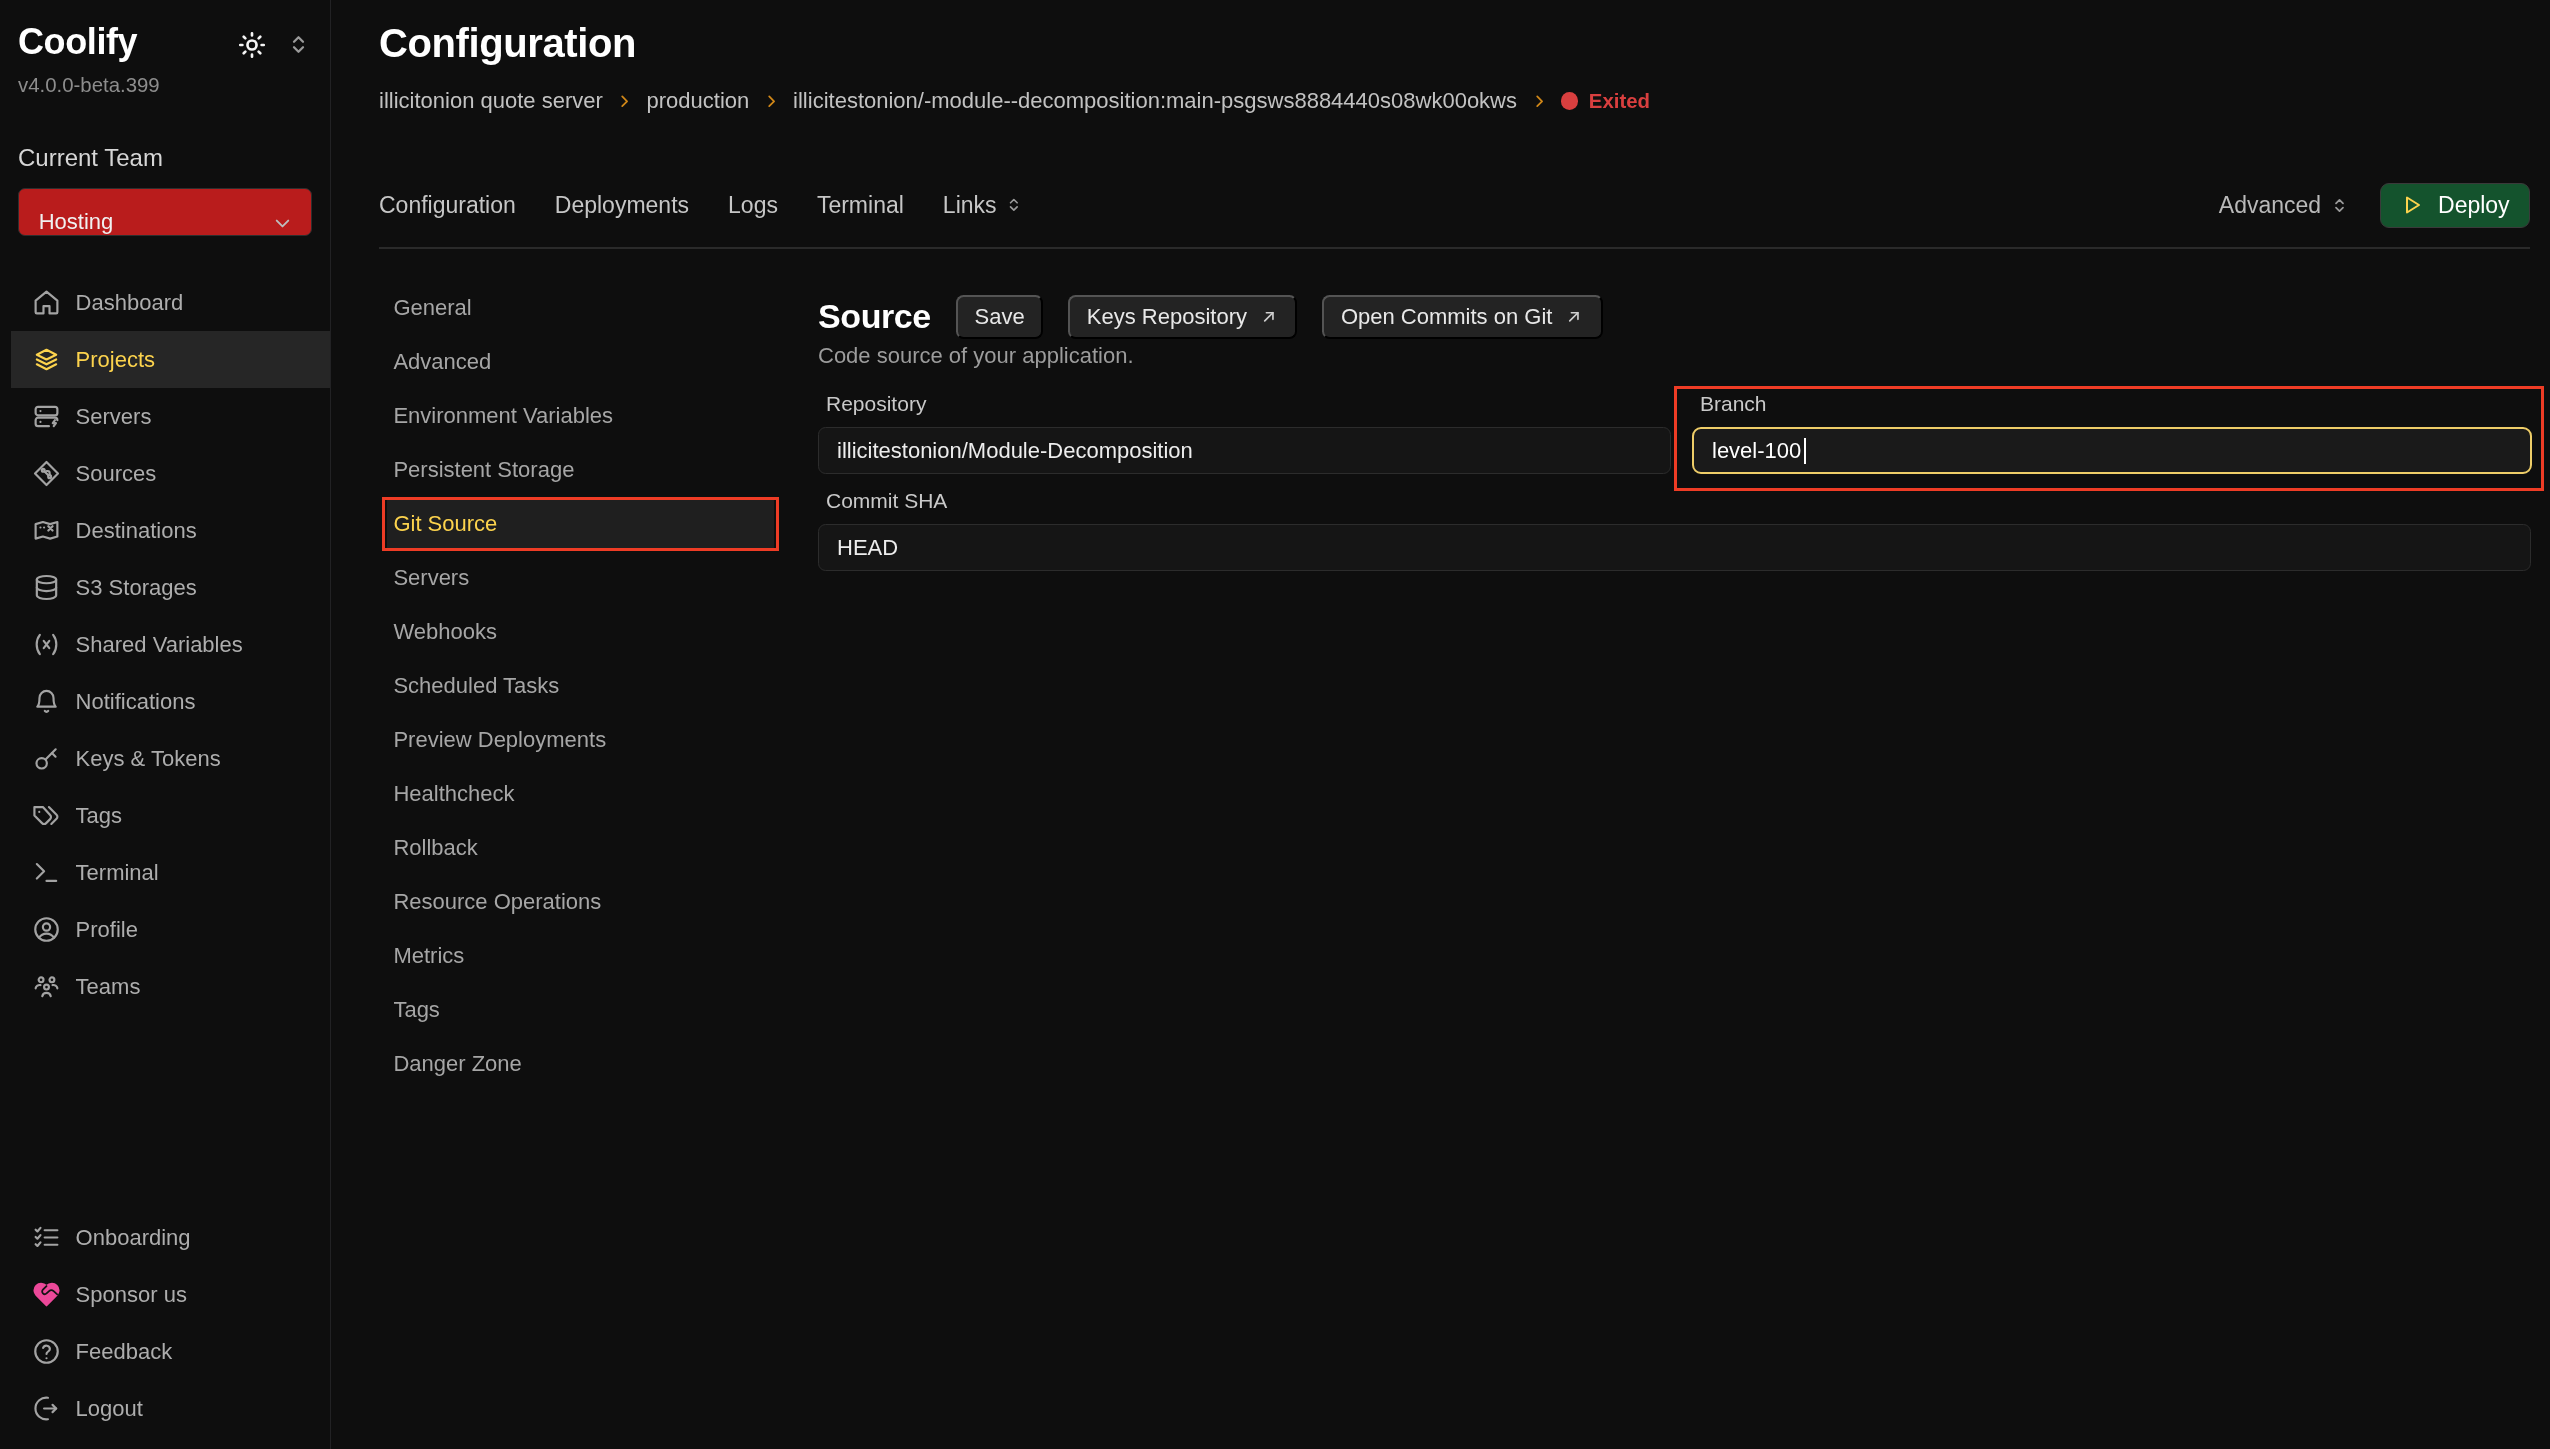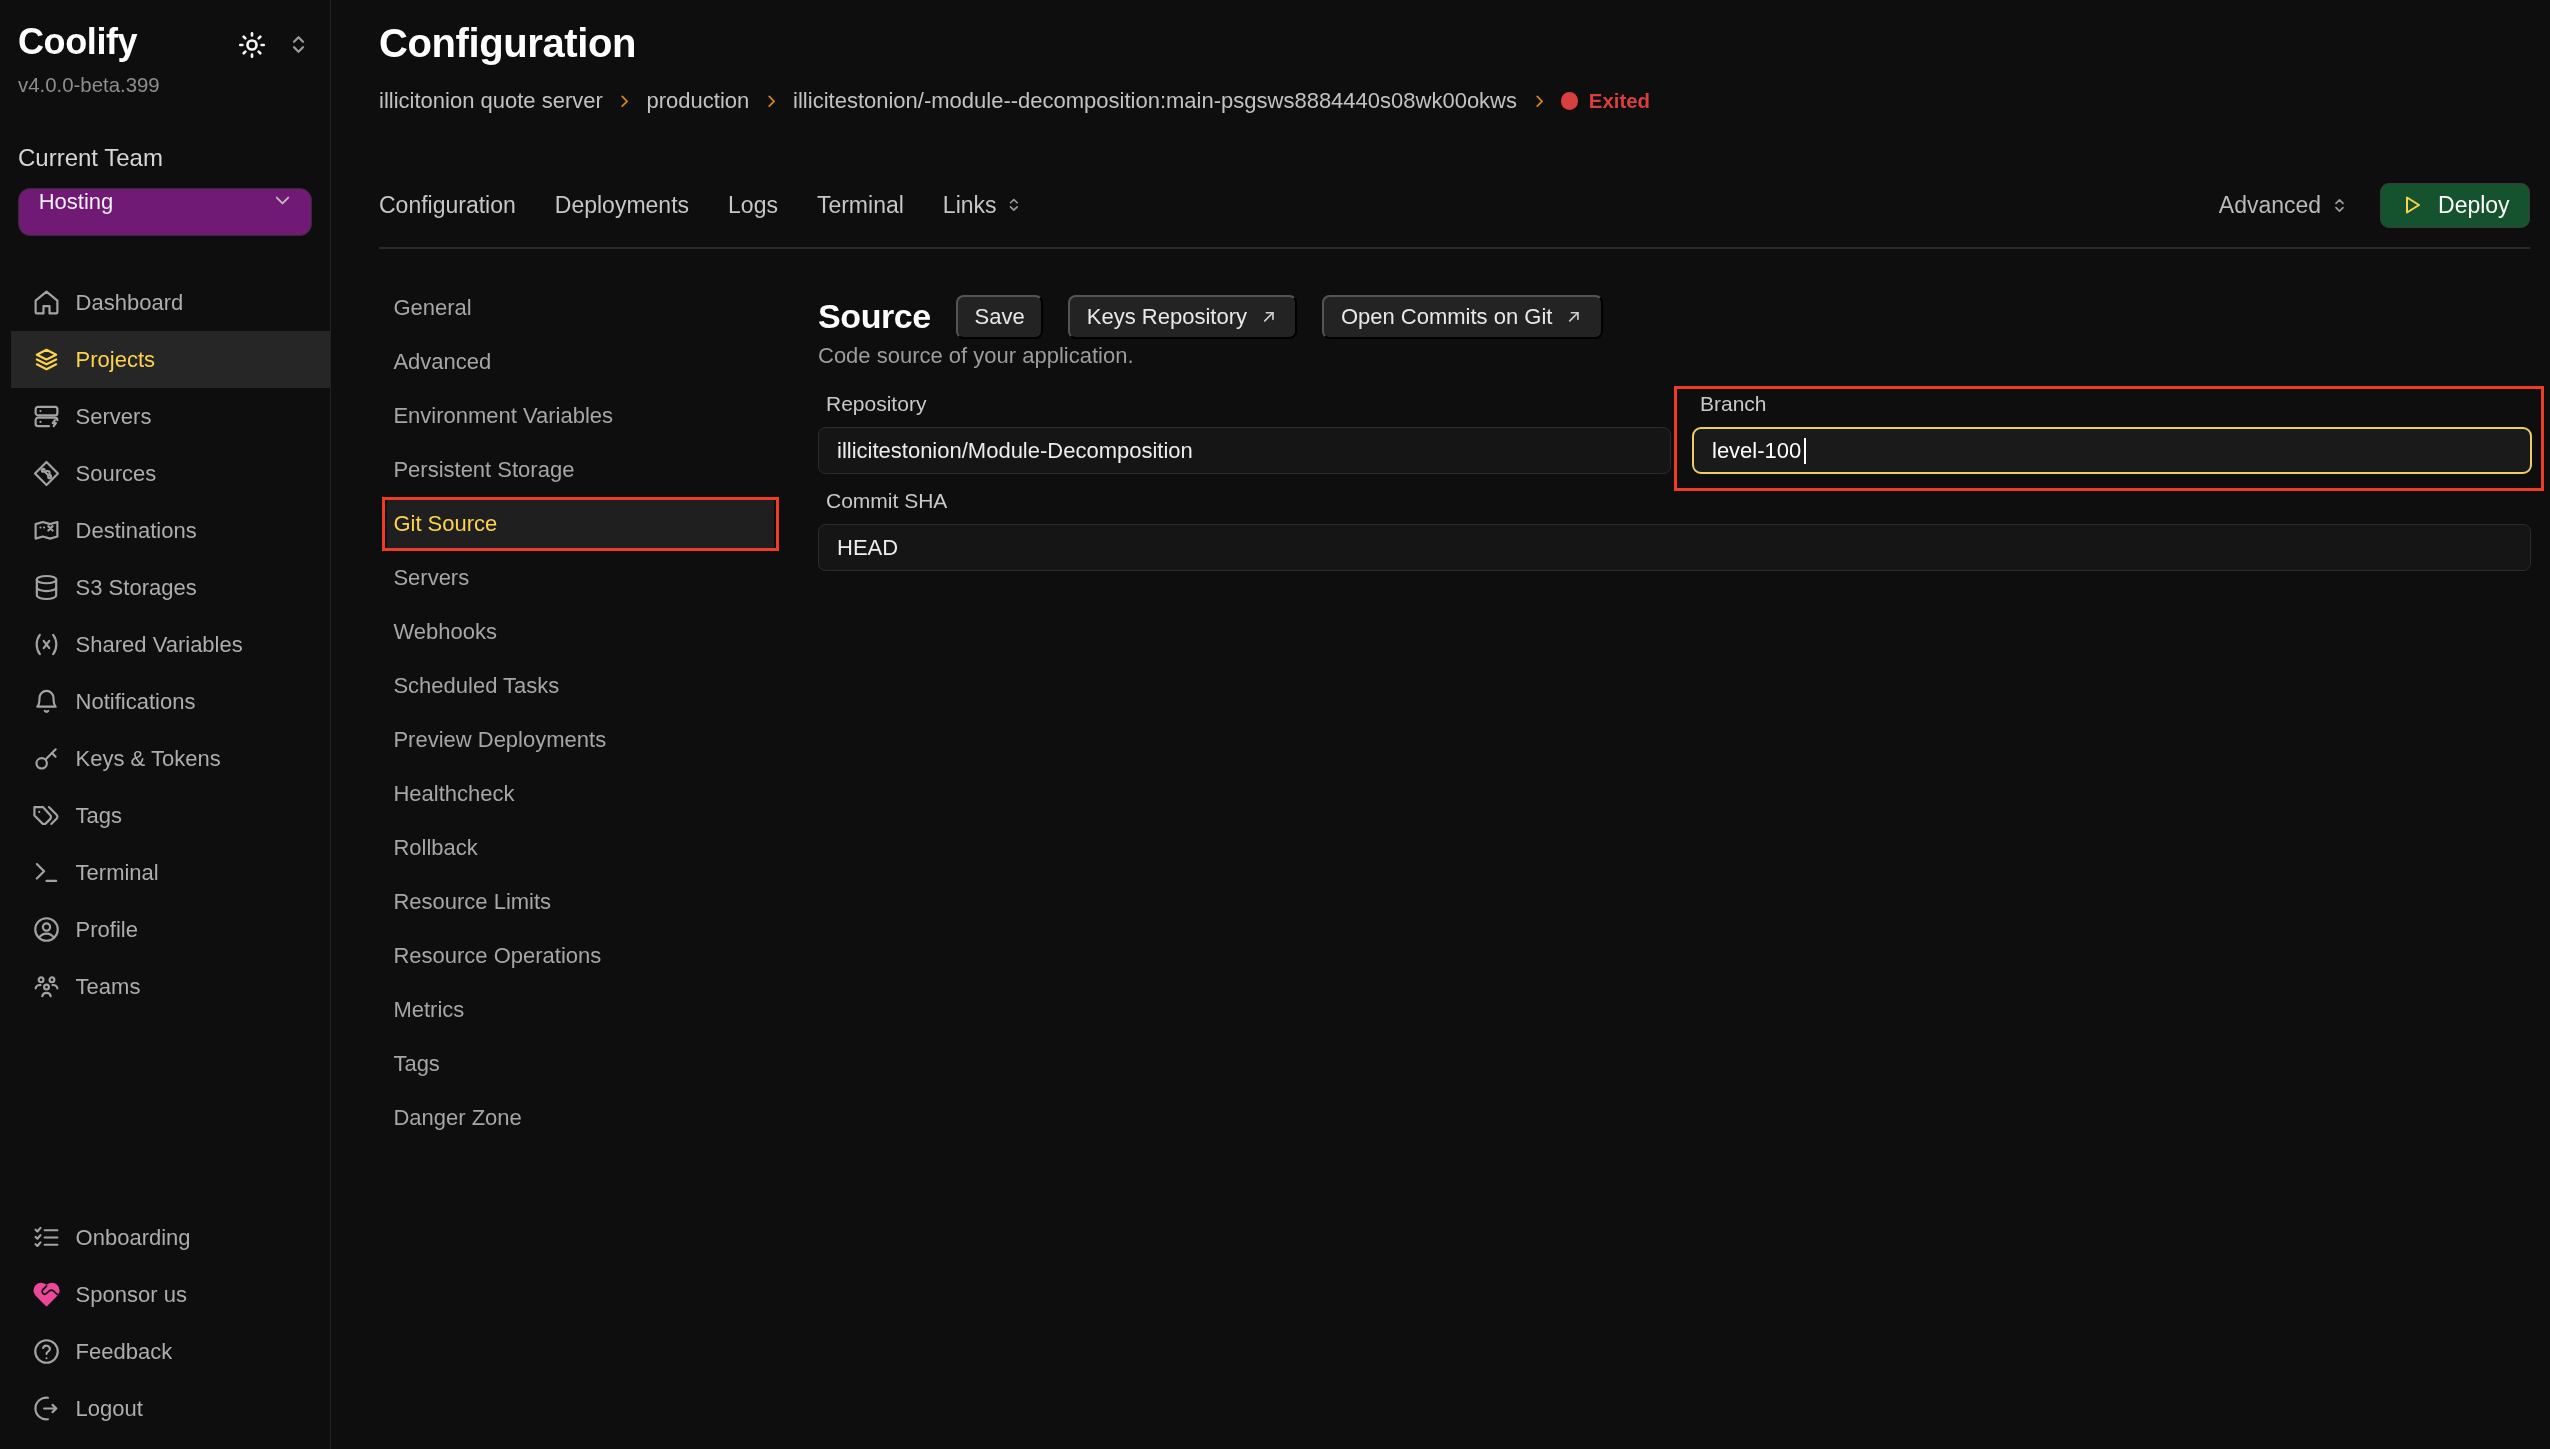--- a/index.html
+++ b/index.html
@@ -24,22 +24,22 @@
   .sb-header { padding:21px 18px 0 18px; }
   .brand-row { display:flex; align-items:flex-start; justify-content:space-between; }
   .brand { font-size:36px; font-weight:700; color:#ffffff; letter-spacing:-0.4px; }
   .hdr-icons { display:flex; align-items:center; gap:16.6px; margin-top:7.6px; }
   .version { font-size:20.4px; color:#8d8d8d; margin-top:10.6px; }
 
   .team { padding:0 18px; margin-top:47px; }
   .team-label { font-size:24px; color:#d6d6d6; }
   .team-select {
     margin-top:16.6px; height:48px; width:100%;
-    background:#701a75; border:1.5px solid #2e2e2e; border-radius:12px;
-    display:flex; align-items:flex-start; justify-content:space-between;
+    background:#b91c1c; border:1.5px solid #2e2e2e; border-radius:7px;
+    display:flex; align-items:flex-end; justify-content:space-between;
     padding:0 16.6px 0 19.7px; font-size:22px; color:#f0f0f0;
     cursor:pointer;
   }
 
   .sb-nav { margin-top:38px; display:flex; flex-direction:column; }
   .sb-footer { margin-top:auto; padding-bottom:12px; display:flex; flex-direction:column; }
   .sb-item {
     height:57px; margin-left:10.6px;
     display:flex; align-items:center; gap:15px;
     padding-left:21px; font-size:22px; color:#adadad;
@@ -408,21 +408,20 @@
       <div class="subnav-item active">
         <span>Git Source</span>
         <span class="annotation-rect git"></span>
       </div>
       <div class="subnav-item">Servers</div>
       <div class="subnav-item">Webhooks</div>
       <div class="subnav-item">Scheduled Tasks</div>
       <div class="subnav-item">Preview Deployments</div>
       <div class="subnav-item">Healthcheck</div>
       <div class="subnav-item">Rollback</div>
-      <div class="subnav-item">Resource Limits</div>
       <div class="subnav-item">Resource Operations</div>
       <div class="subnav-item">Metrics</div>
       <div class="subnav-item">Tags</div>
       <div class="subnav-item">Danger Zone</div>
     </nav>
 
     <div class="src-header">
       <h2 class="src-title">Source</h2>
       <button class="btn">Save</button>
       <button class="btn">

